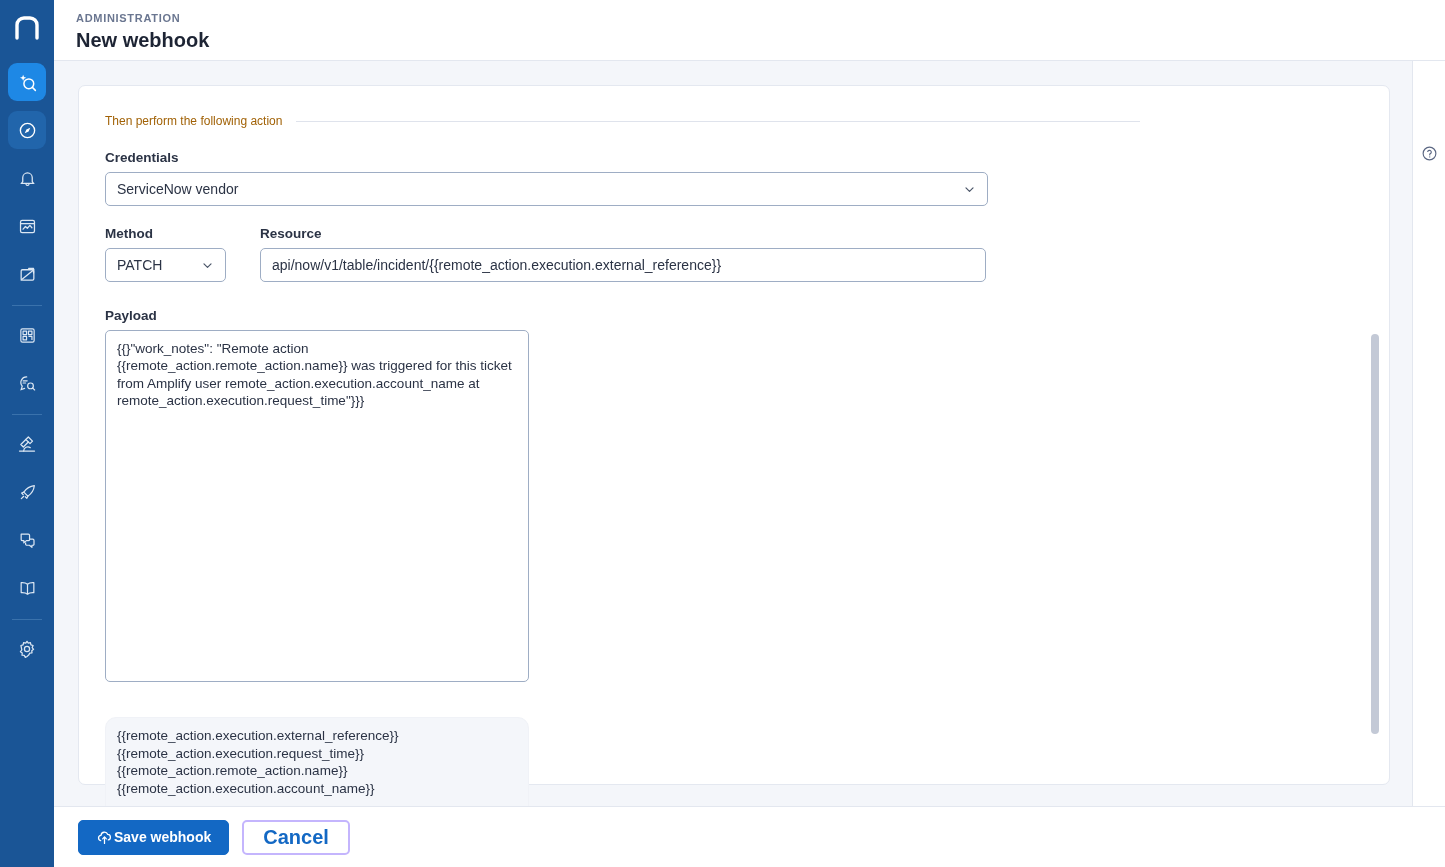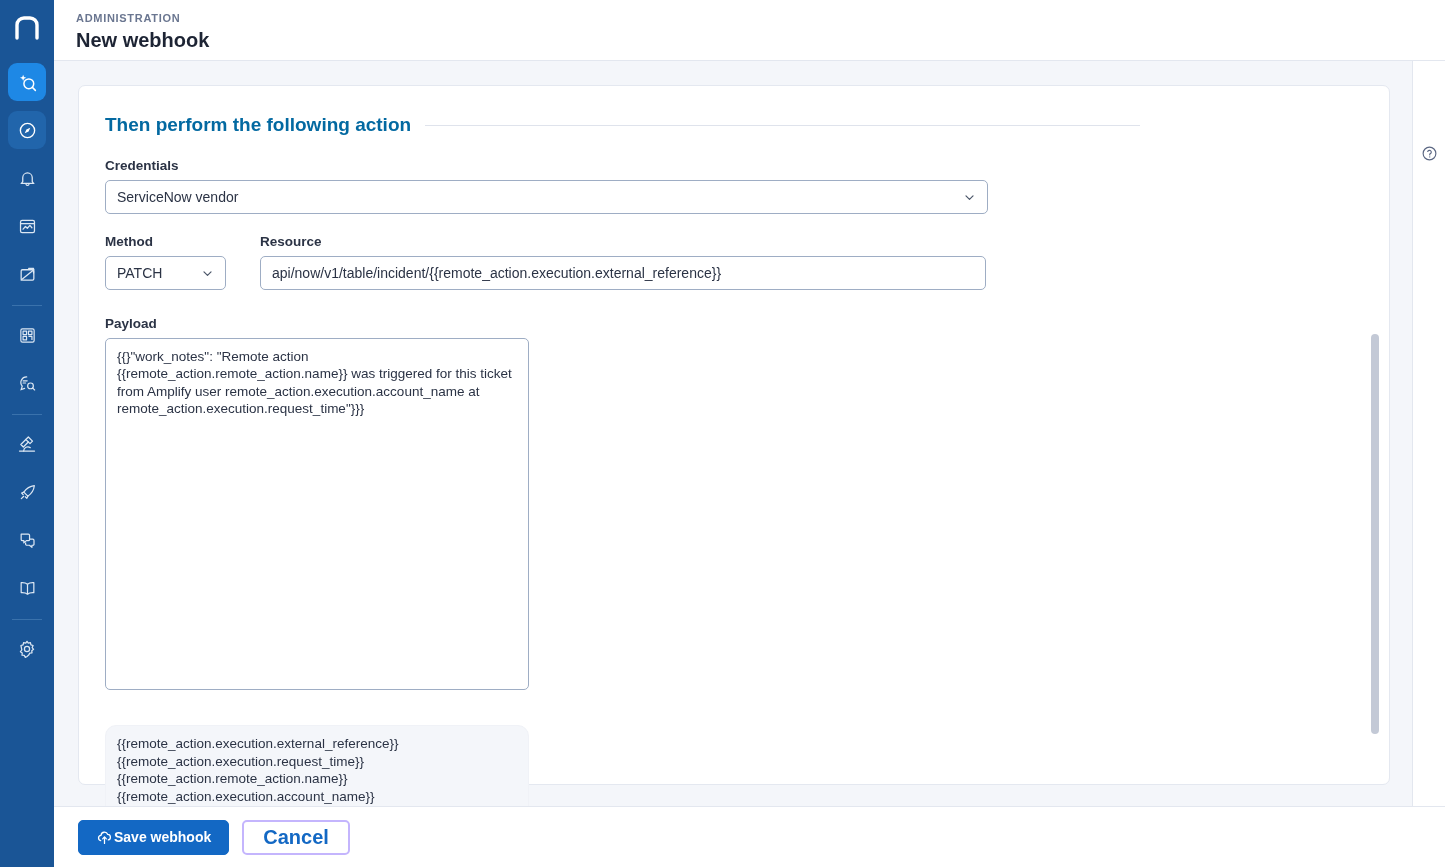--- a/index.html
+++ b/index.html
@@ -63,21 +63,21 @@
     background: #ffffff;
     border: 1px solid #e4e8f0;
     border-radius: 7px;
     width: 1312px; height: 700px;
     padding: 28px 26px 0 26px;
     position: relative;
   }
 
   
   .section-head { display: flex; align-items: center; gap: 14px; width: 1035px; }
-  .section-title { font-size: 19px; font-weight: 700; color: #0369a1; white-space: nowrap; }
+  .section-title { font-size: 12px; font-weight: 400; color: #a16207; white-space: nowrap; }
   .section-rule { flex: 1; height: 1px; background: #dfe3ec; }
 
   
   .fld-label {
     font-size: 13.5px; font-weight: 700; color: #2b3345;
     margin-bottom: 7px; display: block;
   }
   .group-credentials { margin-top: 22px; }
 
   .select-box, .text-box {

